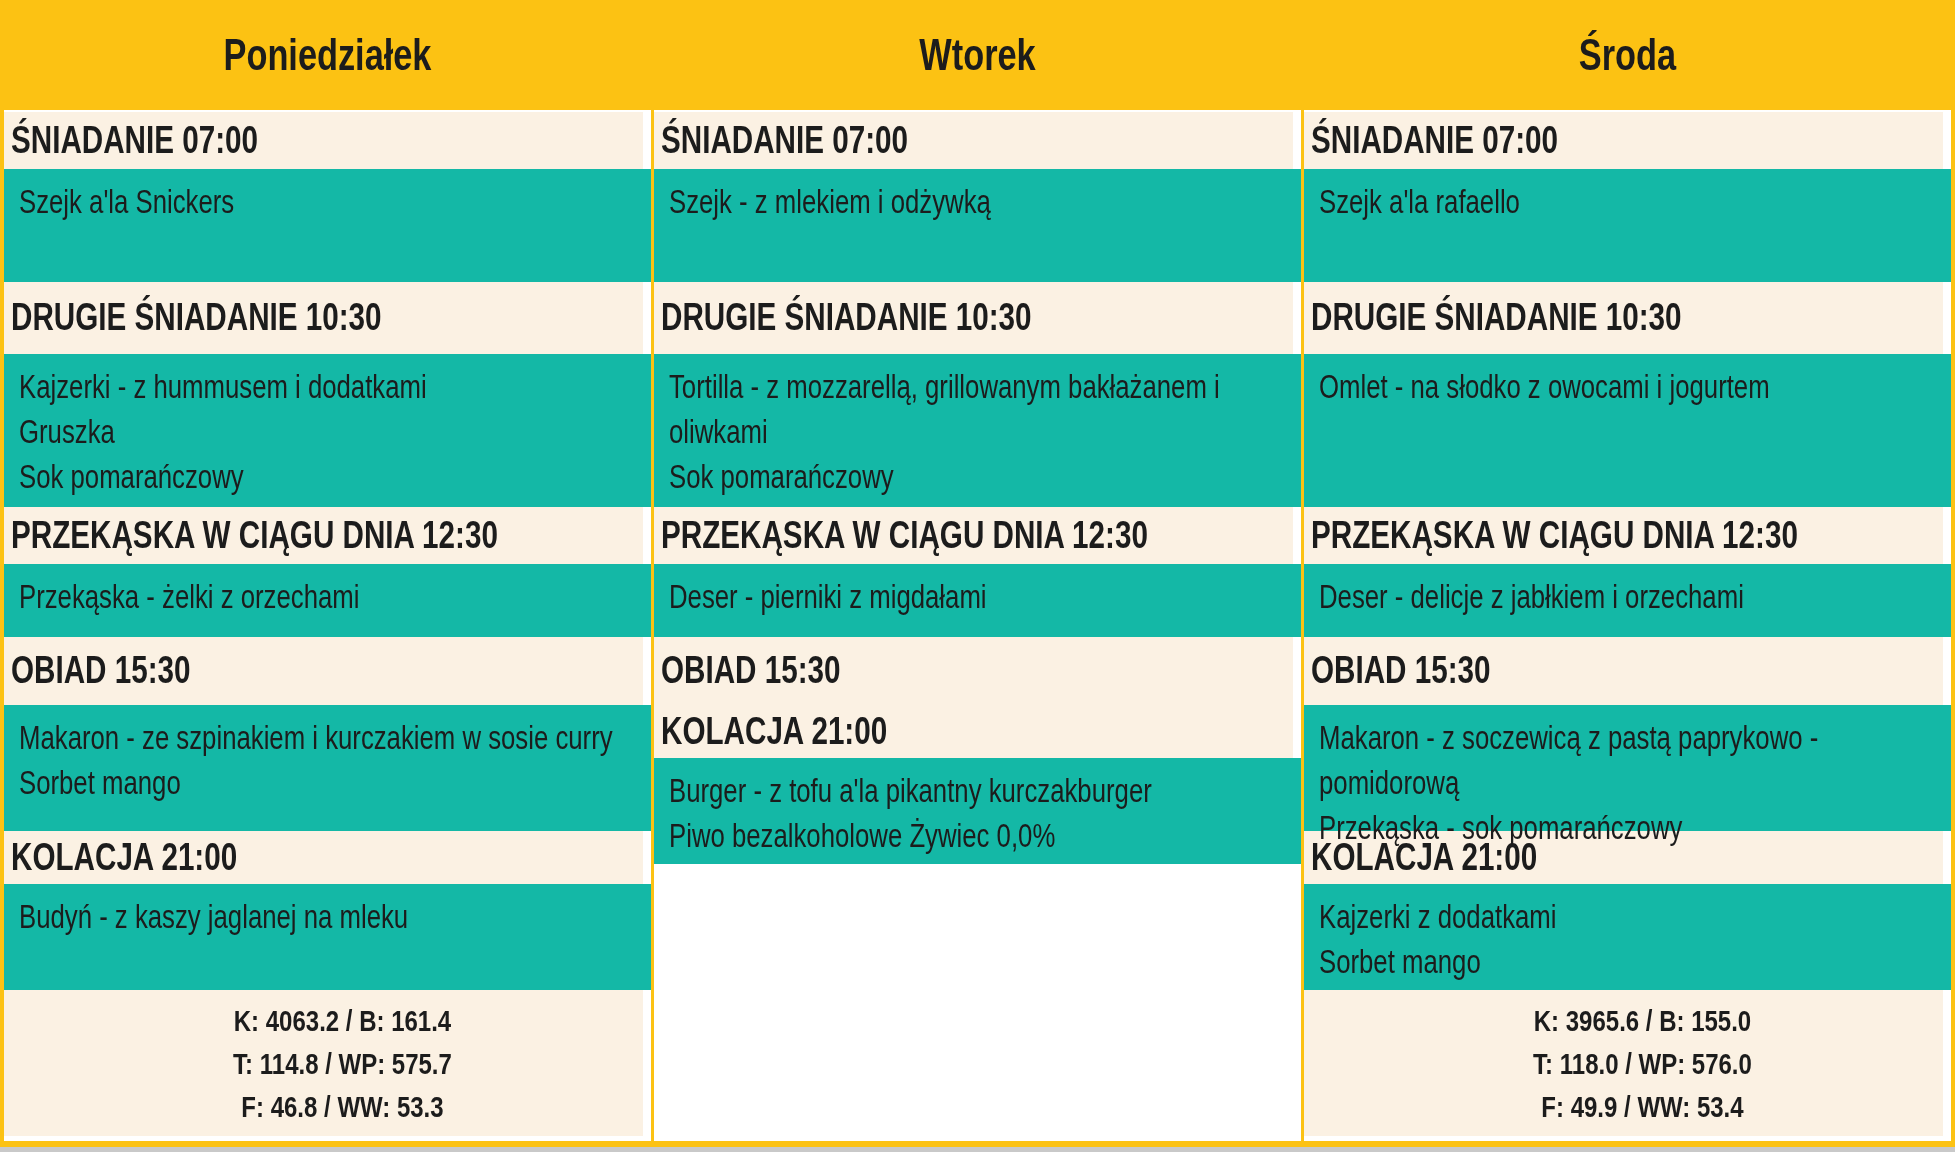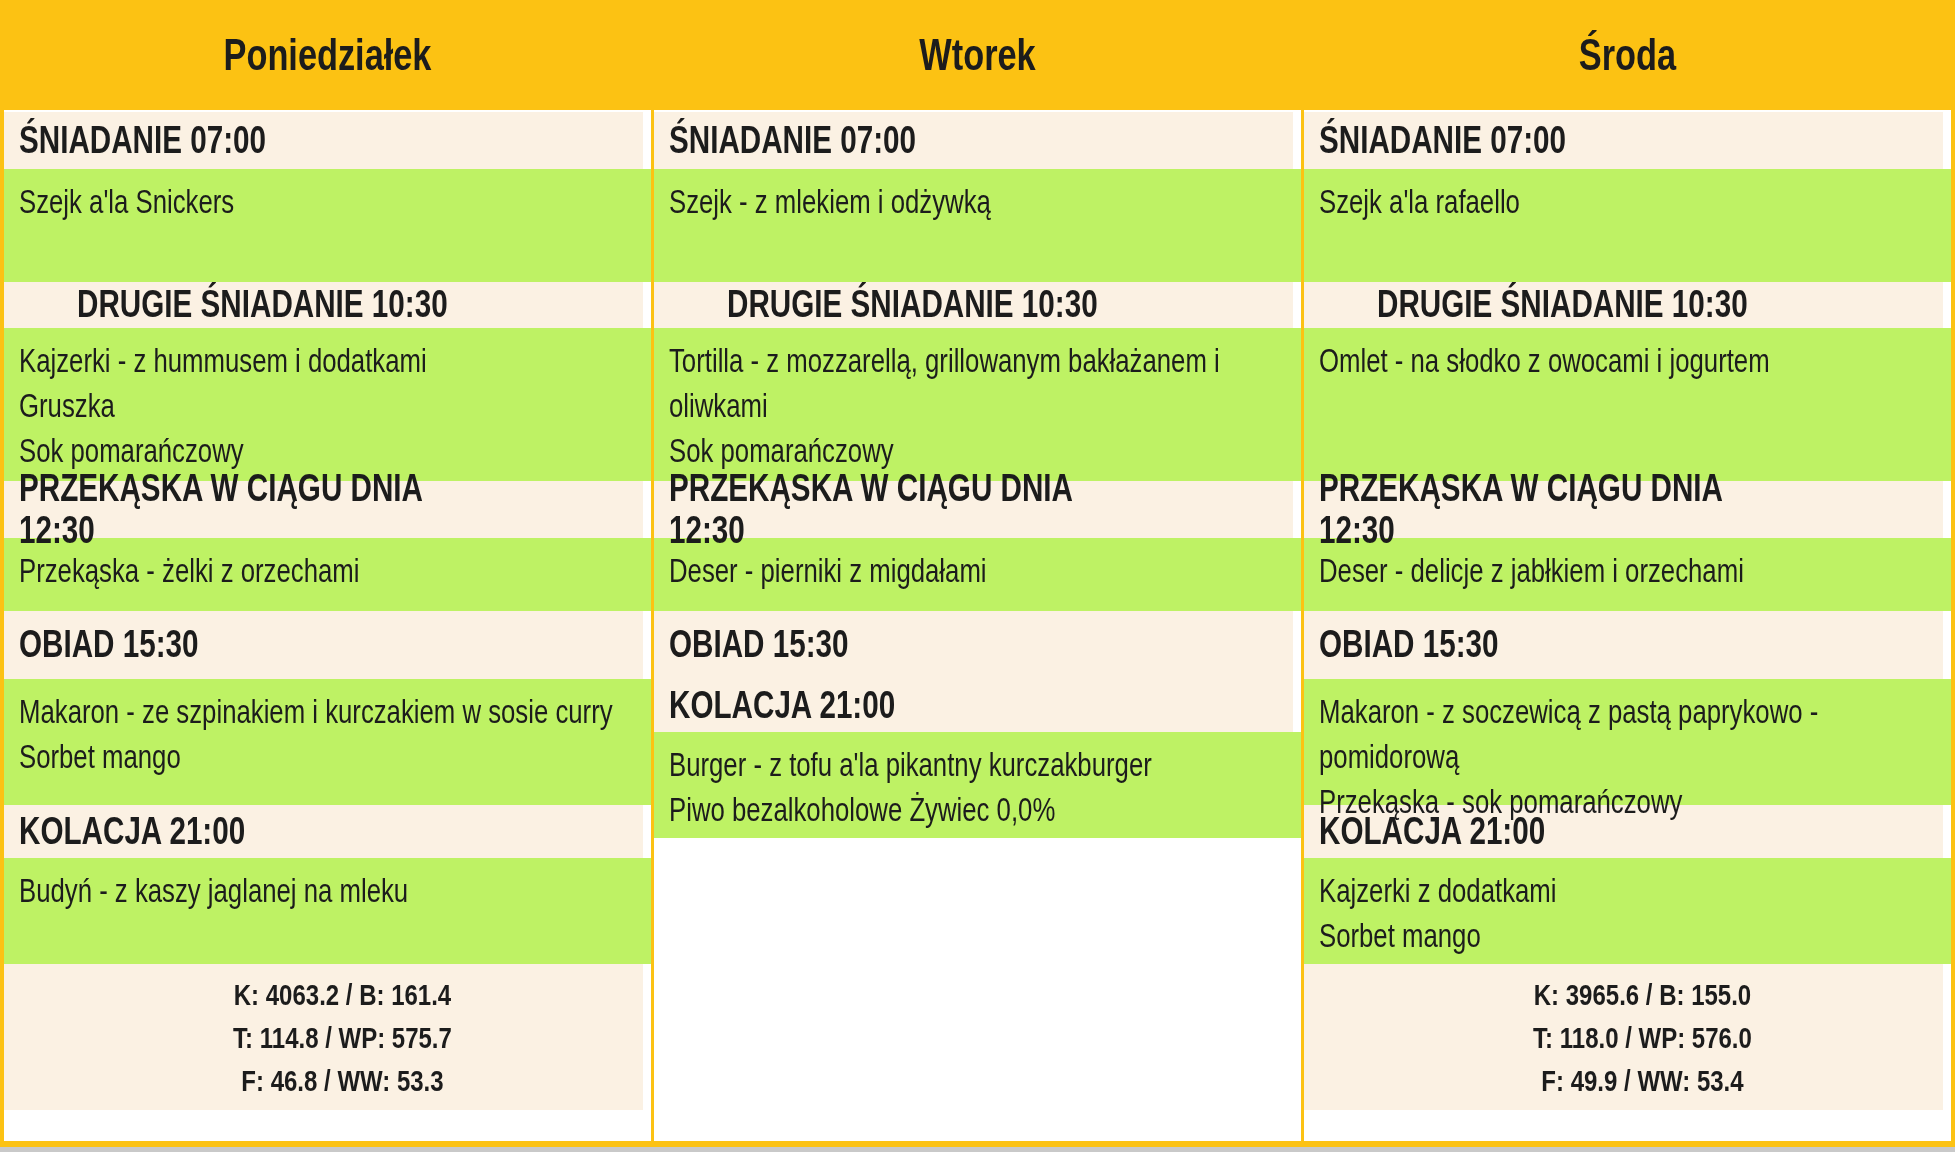--- a/index.html
+++ b/index.html
@@ -32,21 +32,21 @@
     flex-direction: column;
     min-width: 0;
   }
   .col + .col {
     border-left: 3px solid #FCC213;
   }
   
   .r1  { height: 112px; }
   .r2  { height: 57px;  }
   .r3  { height: 113px; }
-  .r4  { height: 46px; text-align: center;  }
+  .r4  { height: 72px;  }
   .r5  { height: 153px; }
   .r6  { height: 57px;  }
   .r7  { height: 73px;  }
   .r8  { height: 68px;  }
   .r9  { height: 126px; }
   .r10 { height: 53px;  }
   .r11 { height: 106px; }
   .r12 { height: 146px; }
 
   .row-day {
@@ -64,36 +64,36 @@
     font-size: 44px;
     font-weight: 700;
     letter-spacing: 0;
     transform: scaleX(0.78);
   }
   .row-header {
     background: #FBF1E3;
     margin-right: 8px;
     display: flex;
     align-items: center;
-    padding-left: 15px;
+    padding-left: 7px;
     box-sizing: border-box;
     overflow: visible;
   }
   .header-text {
     display: block;
     width: 128%;
     font-size: 38px;
     font-weight: 700;
     line-height: 1.1;
     transform: scaleX(0.78);
     transform-origin: 0 50%;
     white-space: pre-line;
   }
   .row-items {
-    background: #bef264;
+    background: #14b8a6;
     padding: 10px 18px 12px 15px;
     box-sizing: border-box;
     overflow: visible;
   }
   .items-text {
     display: block;
     width: 128%;
     font-size: 33px;
     font-weight: 400;
     line-height: 45px;

